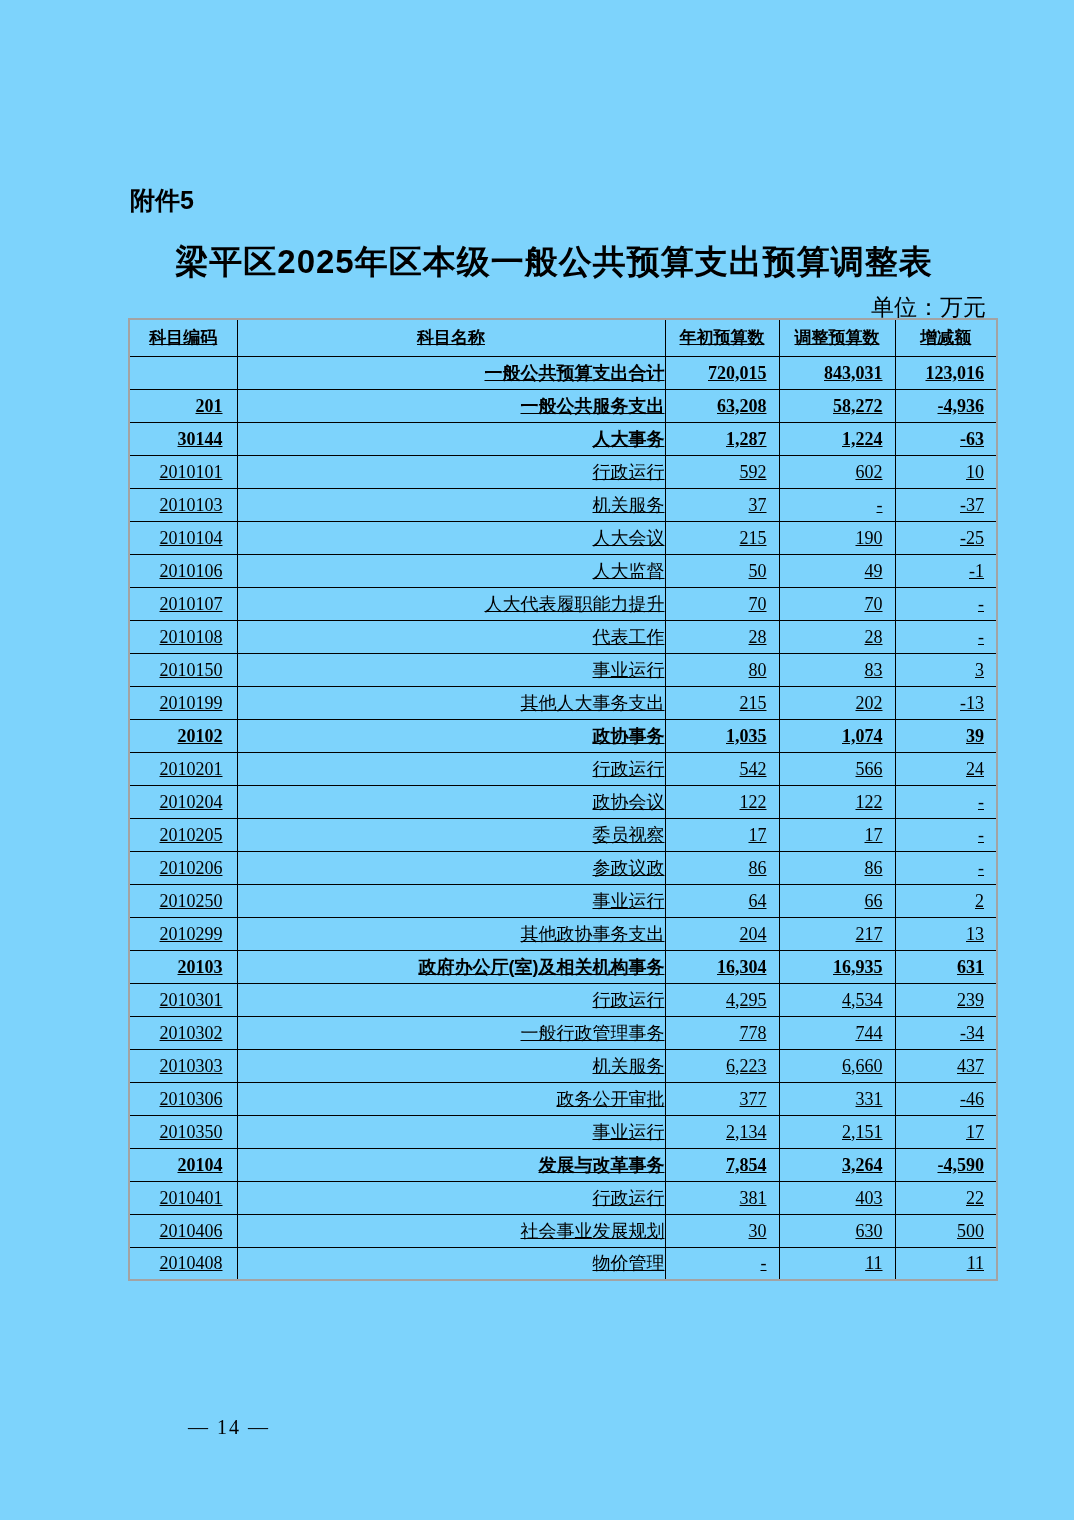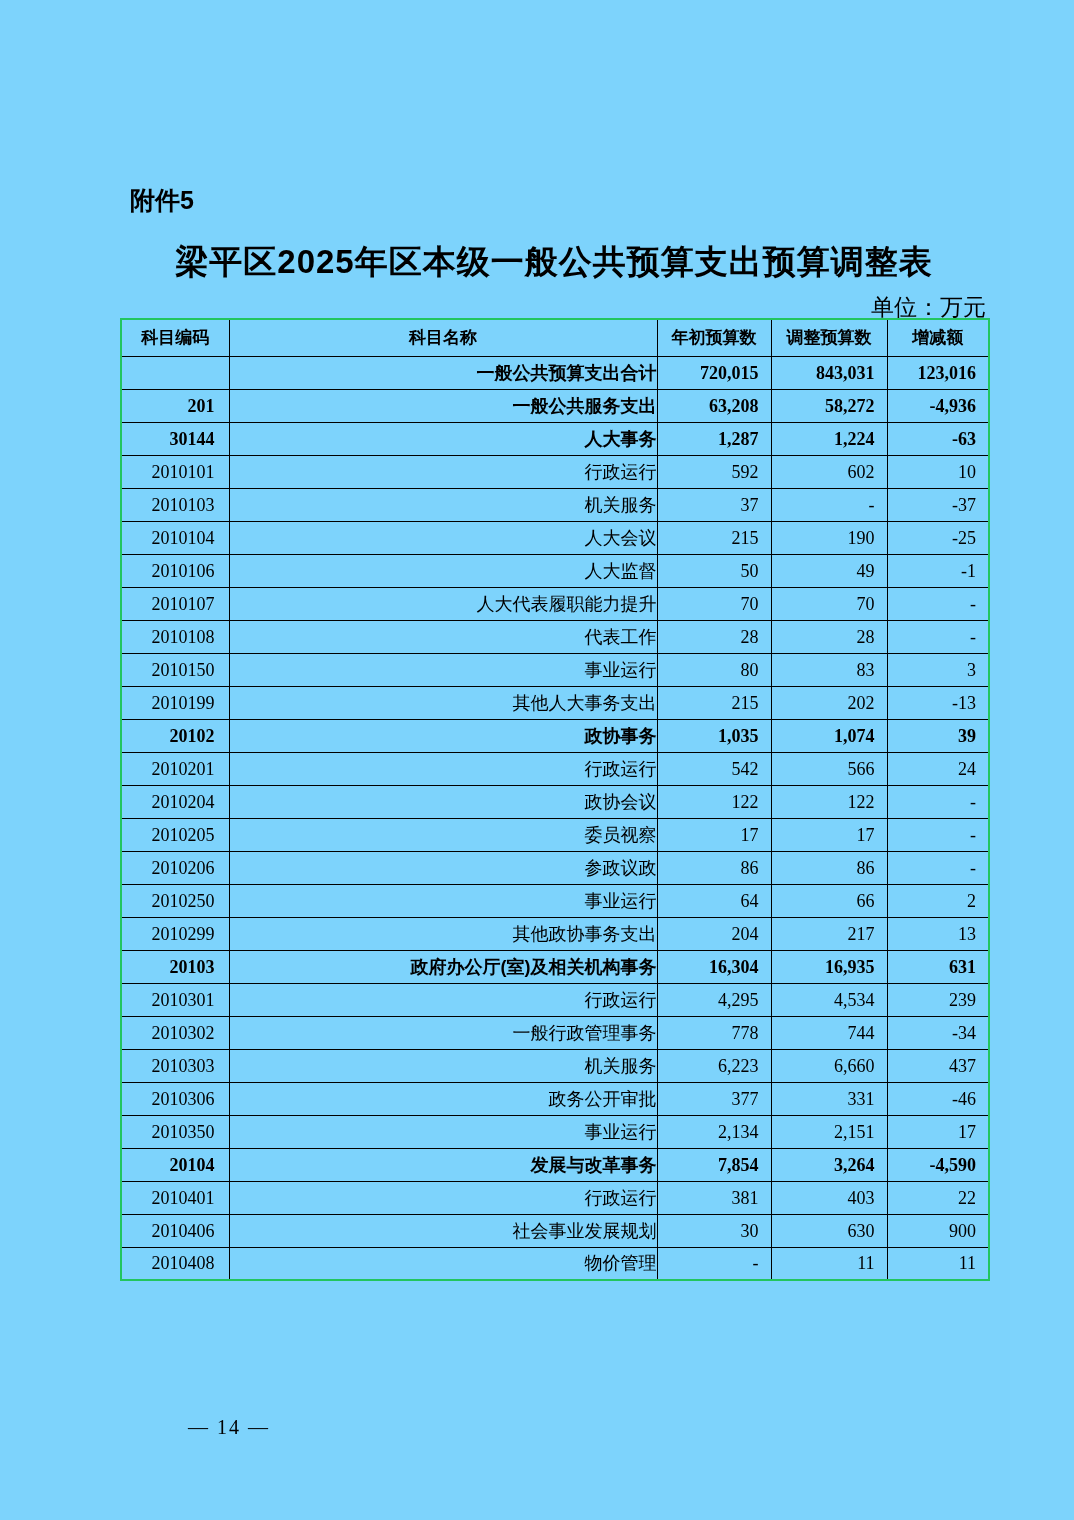--- a/index.html
+++ b/index.html
@@ -34,26 +34,27 @@
     white-space: nowrap;
   }
   .unit-label {
     position: absolute;
     right: 88px;
     top: 292px;
     font-size: 23px;
   }
   table.budget-table {
     position: absolute;
-    left: 120px;
+    left: 128px;
     top: 318px;
     width: 868px;
     border-collapse: collapse;
     table-layout: fixed;
-    border: 2px solid #22c55e;
+    border: 2px solid #a3a3a3;
+    text-decoration: underline;
   }
   .budget-table th, .budget-table td {
     border: 1px solid #000;
     padding: 0;
     vertical-align: middle;
     overflow: hidden;
   }
   .budget-table thead tr { height: 37px; }
   .budget-table tbody tr { height: 33px; }
   .budget-table tbody tr.tall { height: 57px; }
@@ -293,21 +294,21 @@
           <td class="cell-name indent-3">行政运行</td>
           <td class="cell-num">381</td>
           <td class="cell-num">403</td>
           <td class="cell-num">22</td>
         </tr>
         <tr>
           <td class="cell-code">2010406</td>
           <td class="cell-name indent-3">社会事业发展规划</td>
           <td class="cell-num">30</td>
           <td class="cell-num">630</td>
-          <td class="cell-num">900</td>
+          <td class="cell-num">500</td>
         </tr>
         <tr>
           <td class="cell-code">2010408</td>
           <td class="cell-name indent-3">物价管理</td>
           <td class="cell-num">-</td>
           <td class="cell-num">11</td>
           <td class="cell-num">11</td>
         </tr>
       </tbody>
   </table>

